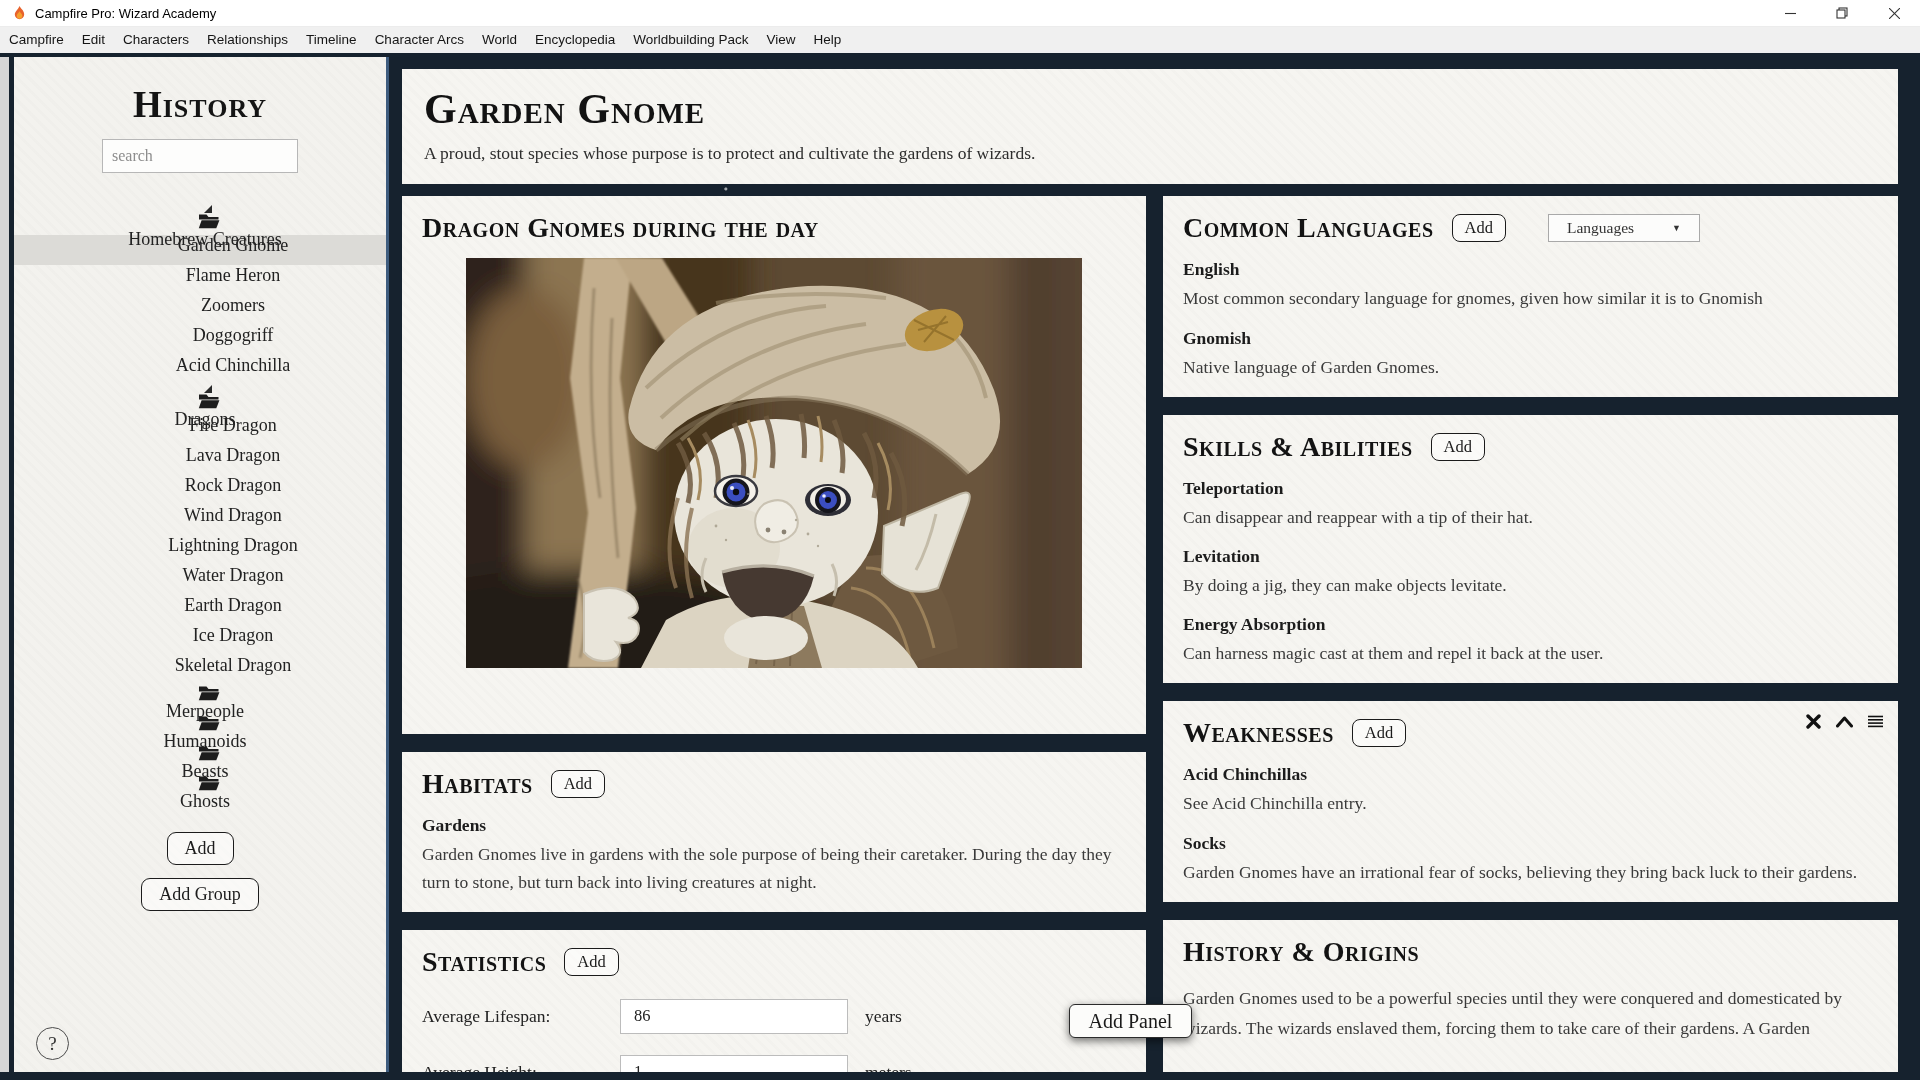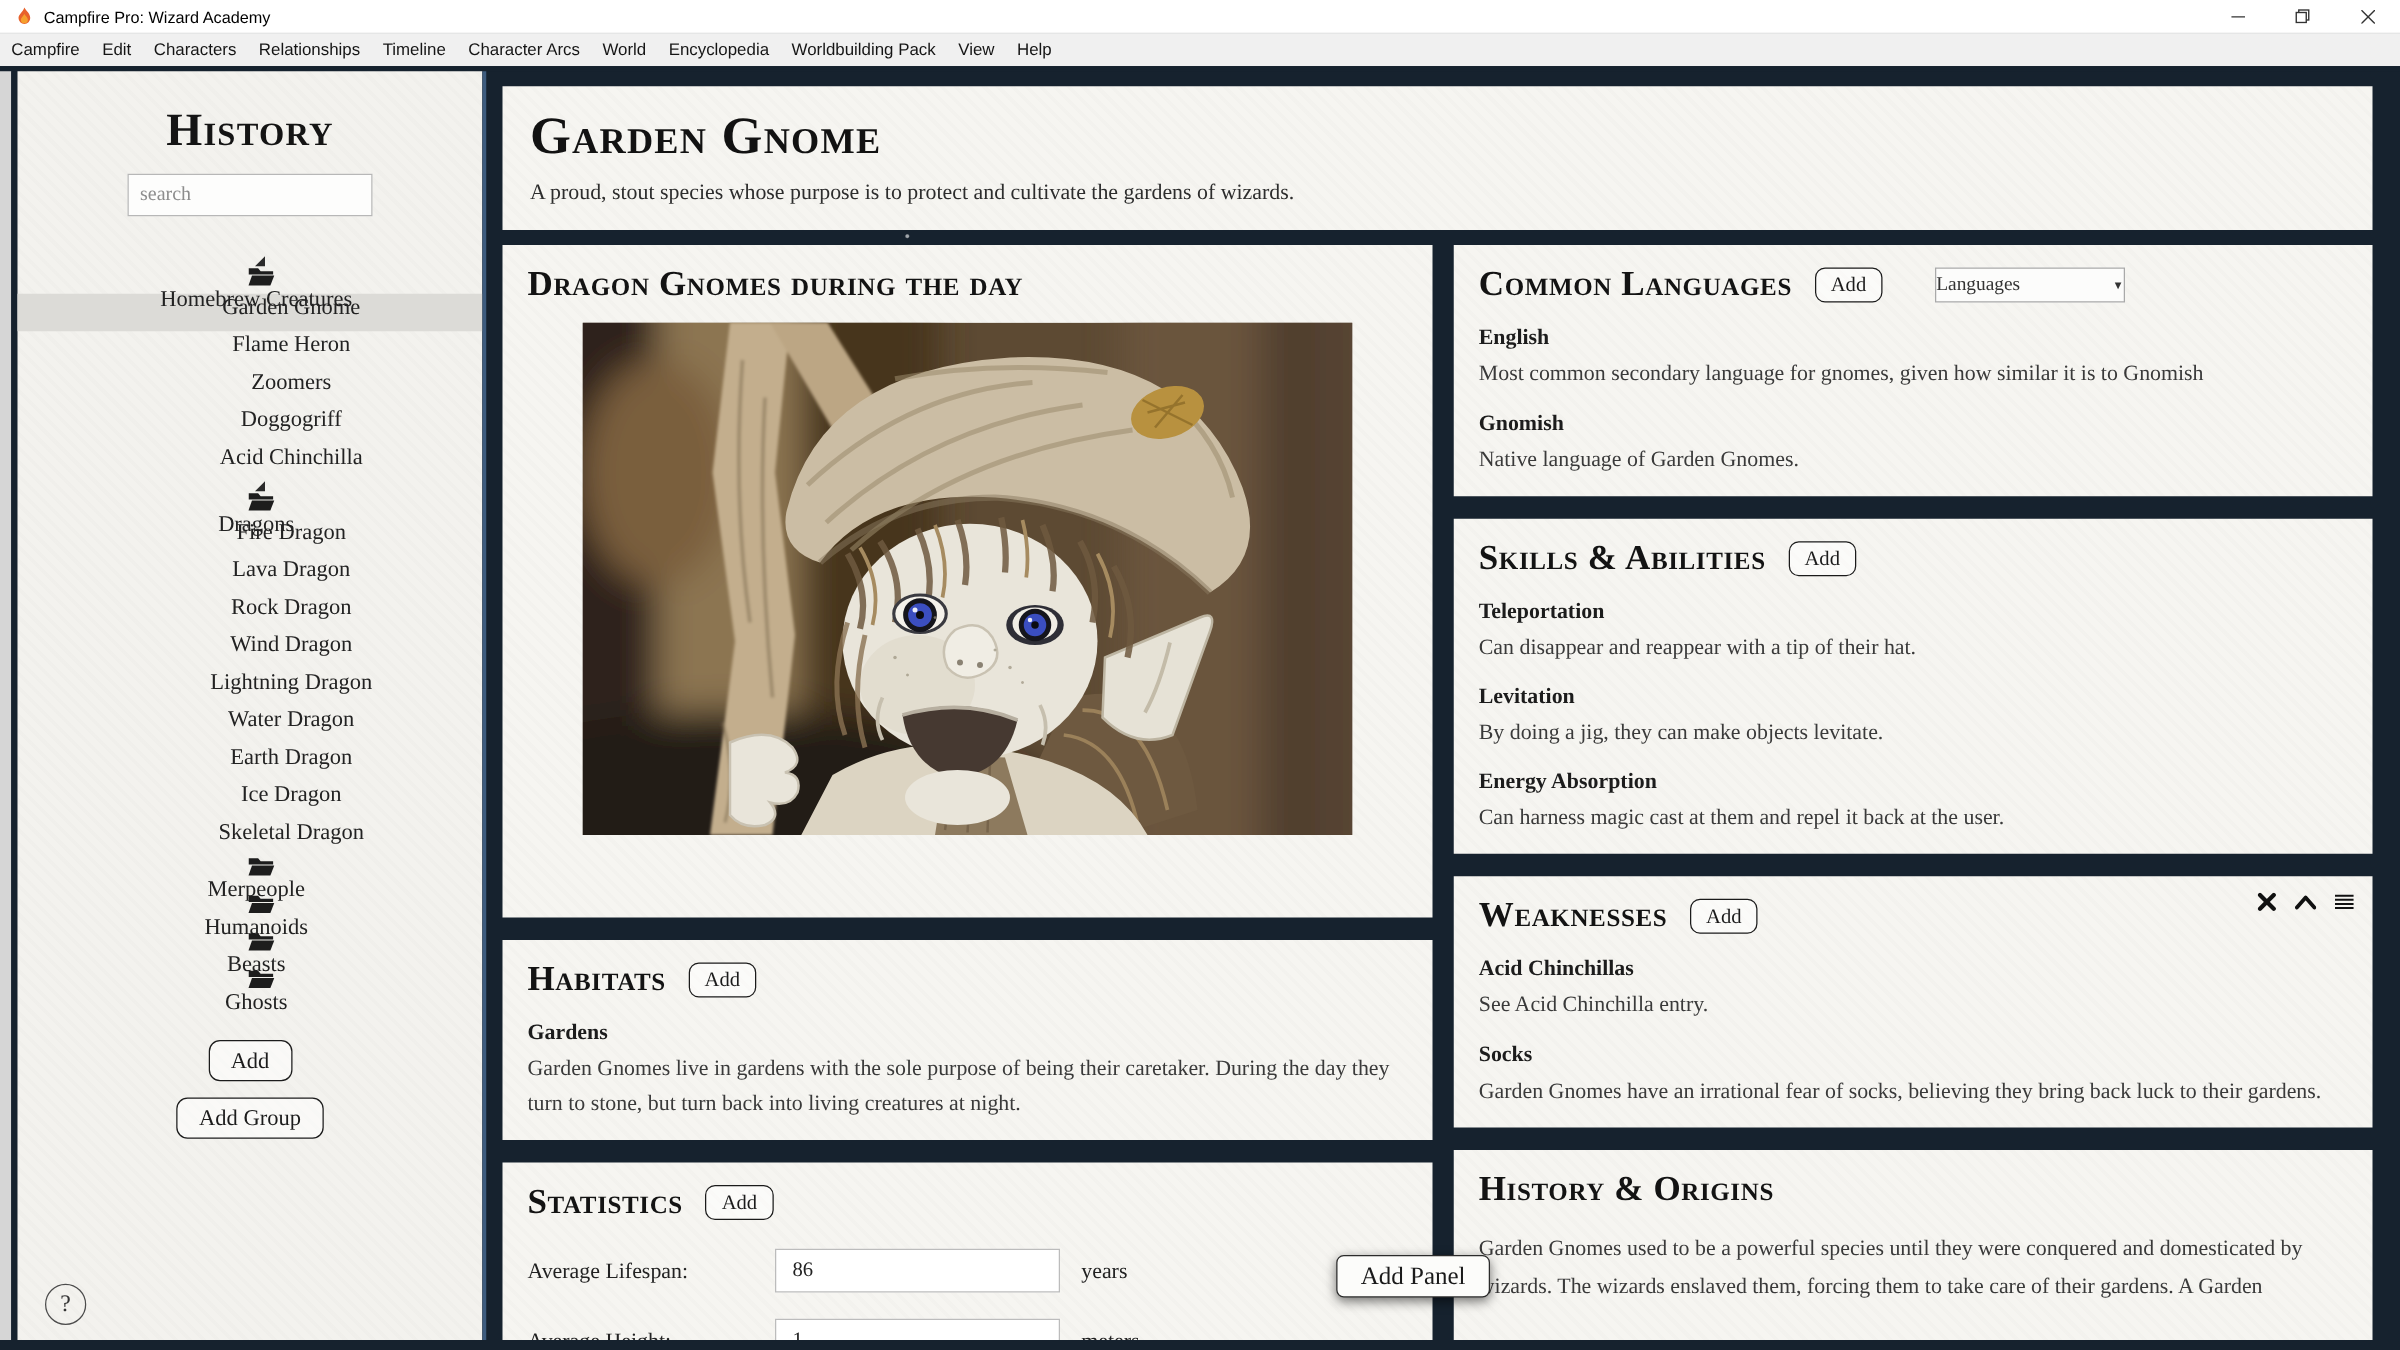--- a/index.html
+++ b/index.html
@@ -89,21 +89,21 @@
              border:1.7px solid #1b1b1b; border-radius:8px; background:rgba(255,255,255,.55);
              padding:3px 12px; cursor:pointer; }
   .entry { margin-top:15px; }
   .entry-name { font-weight:700; font-size:17.5px; color:#1c1c1c; }
   .entry-desc { font-size:17.5px; color:#3a3a3a; margin-top:5px; line-height:1.55; }
 
   .image-panel { height:538px; }
   .image-wrap { width:616px; height:410px; margin:14px auto 0; overflow:hidden; }
 
   .dropdown { margin-left:42px; width:152px; height:28px; border:1px solid #a9a9a9; background:#fcfcfb;
-              display:flex; align-items:center; padding:0 0; font-size:15.5px; color:#333; cursor:pointer; }
+              display:flex; align-items:center; padding:0 18px; font-size:15.5px; color:#333; cursor:pointer; }
   .dd-arrow { margin-left:auto; font-size:9px; color:#333; }
 
   .panel-controls { position:absolute; top:13px; right:15px; display:flex; gap:15px; align-items:center; }
   .panel-controls svg { cursor:pointer; }
 
   .stats-row { display:flex; align-items:center; margin-top:21px; font-size:17.5px; color:#222; }
   .stats-label { width:198px; }
   .stats-input { width:228px; height:35px; border:1px solid #bcbcbc; background:#ffffff;
                  font-family:"Liberation Serif", serif; font-size:16.5px; padding:0 13px; color:#222; }
   .stats-unit { margin-left:17px; }

